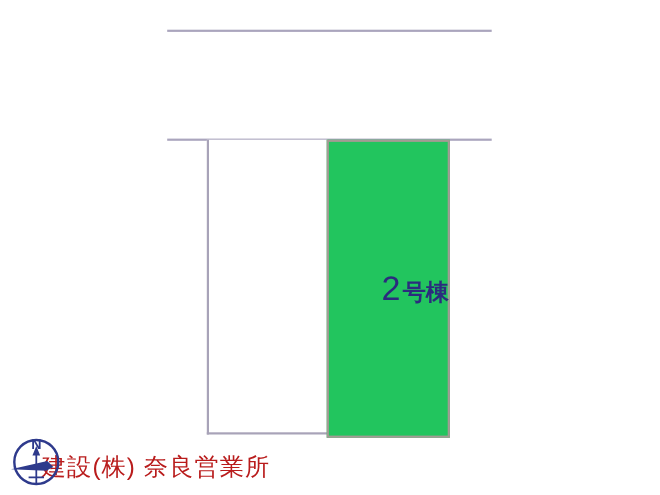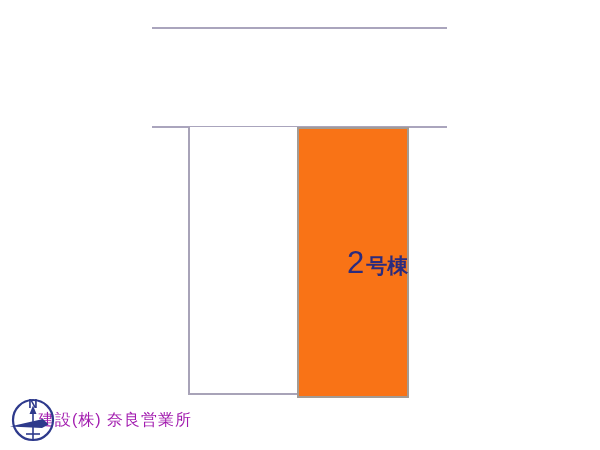--- a/index.html
+++ b/index.html
@@ -38,21 +38,21 @@
     height: 268px;
     background: #ffffff;
     border-left: 2px solid #a8a3b8;
     border-bottom: 2px solid #a8a3b8;
   }
   .lot-right {
     left: 297px;
     top: 127px;
     width: 112px;
     height: 271px;
-    background: #f97316;
+    background: #22c55e;
     border: 2px solid #a39b94;
     display: flex;
     align-items: center;
     justify-content: center;
     padding-left: 35px;
   }
   .lot-label {
     color: #2b2b7e;
     white-space: nowrap;
     transform: translateX(7px);
@@ -68,22 +68,22 @@
     font-weight: 600;
     vertical-align: baseline;
     margin-left: 2px;
   }
 
   
   .watermark {
     position: absolute;
     left: 38px;
     top: 410px;
-    font-size: 16px;
-    color: #a21caf;
+    font-size: 22px;
+    color: #b91c1c;
     letter-spacing: 1px;
     white-space: nowrap;
   }
 
   
   .compass {
     position: absolute;
     left: 9px;
     top: 393px;
     width: 48px;

